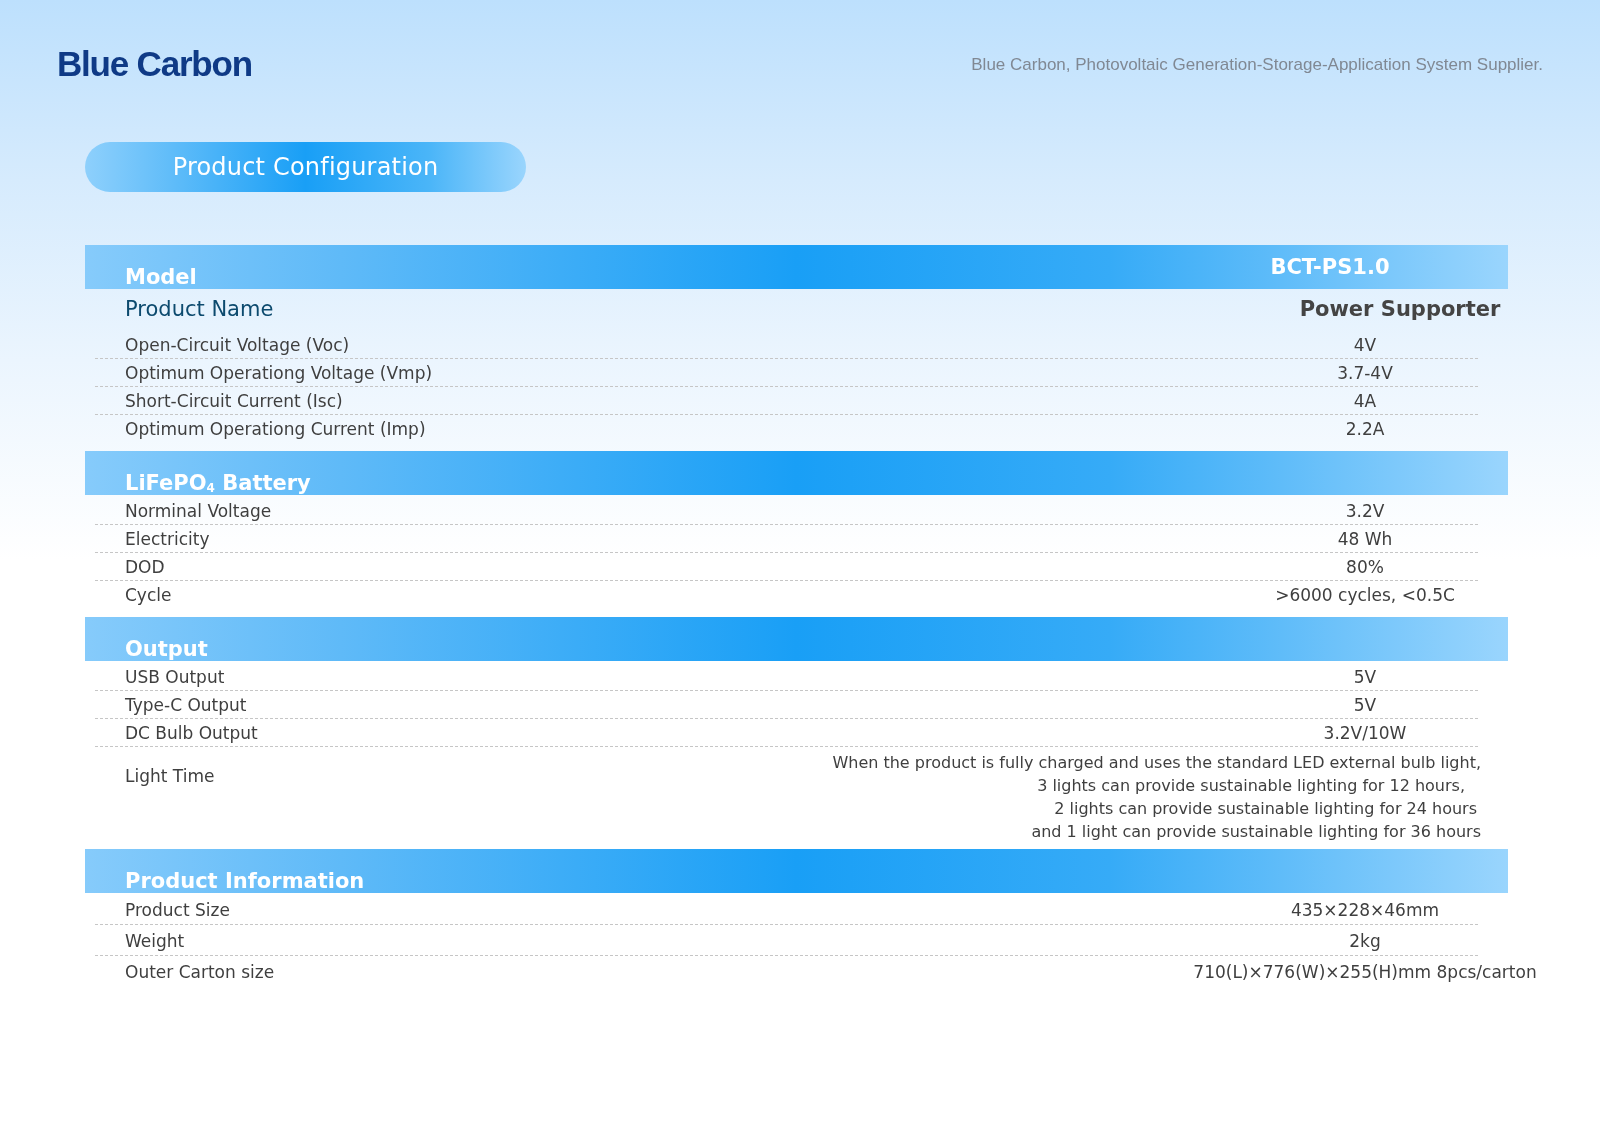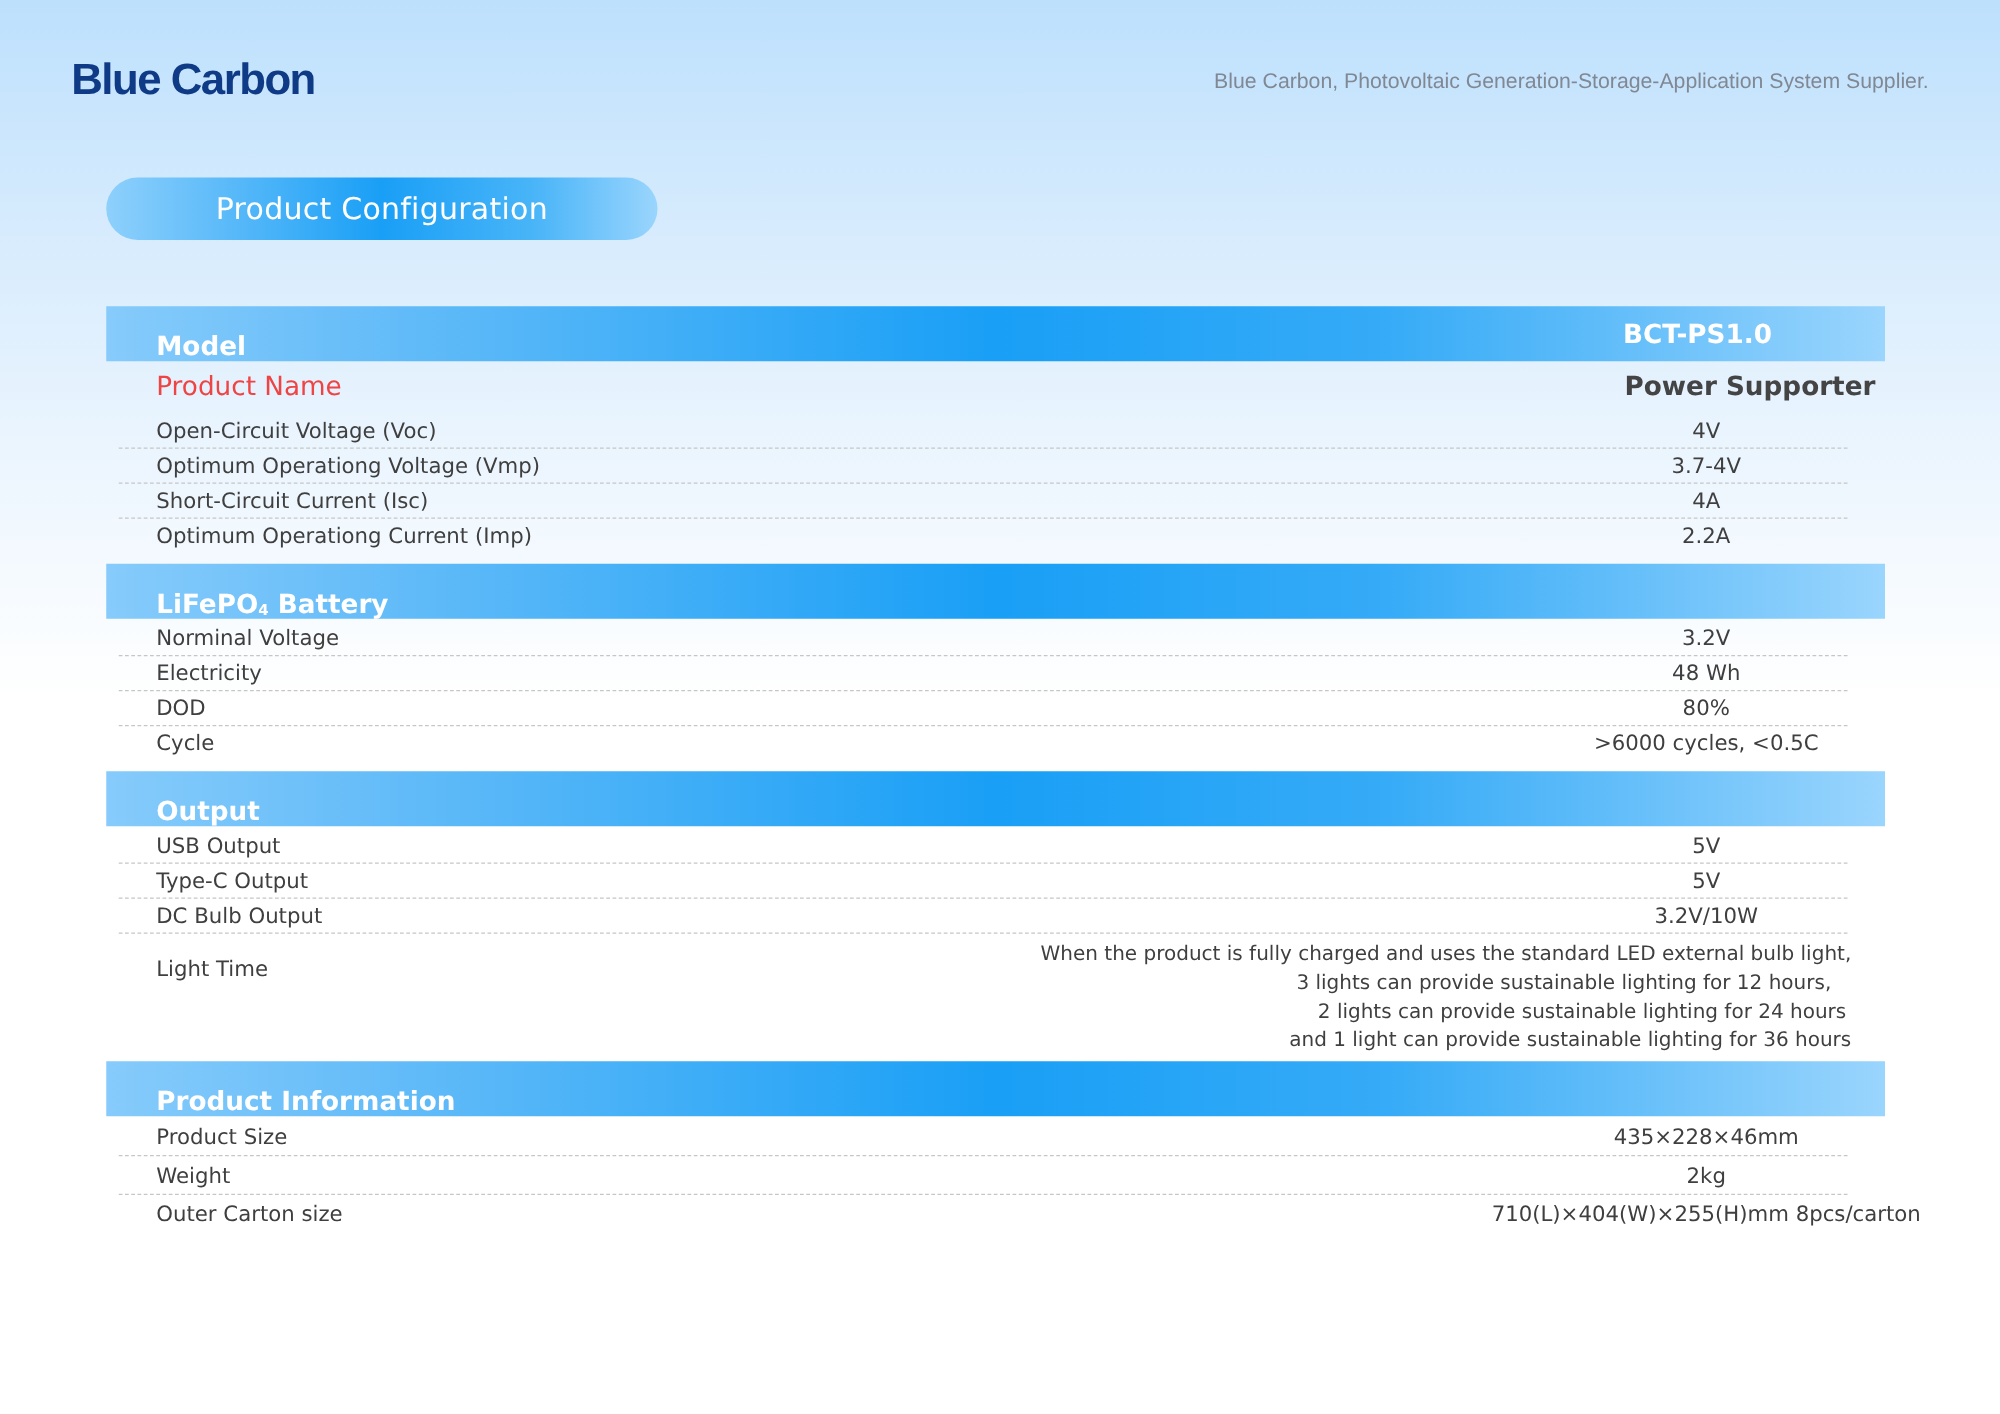--- a/index.html
+++ b/index.html
@@ -30,25 +30,25 @@
     color: #ffffff; font-size: 24px; letter-spacing: 0.2px;
   }
   .table { position: absolute; left: 85px; top: 245px; width: 1423px; }
   .sec {
     height: 44px; display: flex; align-items: center; position: relative;
     background: linear-gradient(90deg, #86cbfb 0%, #5fbaf8 18%, #199ff6 50%, #36abf7 72%, #5fbcf9 84%, #9ad5fd 100%);
     color: #ffffff; font-weight: 700;
   }
   .sec .lbl { position: absolute; left: 40px; font-size: 21px; margin-top: 20px; }
   .sec .lbl sub { font-size: 12px; vertical-align: -2px; }
-  .sec .val { position: absolute; left: 1148px; width: 250px; text-align: center; font-size: 21px; }
+  .sec .val { position: absolute; left: 1120px; width: 250px; text-align: center; font-size: 21px; }
   .plain {
     height: 40px; display: flex; align-items: center; position: relative;
   }
-  .plain .lbl { position: absolute; left: 40px; font-size: 21px; color: #ef4444; }
+  .plain .lbl { position: absolute; left: 40px; font-size: 21px; color: #0c4a6e; }
   .plain .val { position: absolute; left: 1190px; width: 250px; text-align: center; font-size: 21px; font-weight: 700; color: #444; }
   .rows { padding-top: 2px; padding-bottom: 8px; }
   .row {
     height: 28px; position: relative; display: flex; align-items: center;
     font-family: "DejaVu Sans", sans-serif; font-size: 17px; color: #3f3f3f;
   }
   .row .lbl { position: absolute; left: 40px; }
   .row .val { position: absolute; left: 1140px; width: 360px; margin-left: -40px; text-align: center; }
   .row.dash::after {
     content: ""; position: absolute; left: 10px; right: 30px; bottom: 0;
@@ -158,17 +158,17 @@
     <div class="row dash tall" style="height:30px">
       <span class="lbl">Product Size</span>
       <span class="val">435×228×46mm</span>
     </div>
     <div class="row dash tall">
       <span class="lbl">Weight</span>
       <span class="val">2kg</span>
     </div>
     <div class="row tall">
       <span class="lbl">Outer Carton size</span>
-      <span class="val">710(L)×404(W)×255(H)mm  8pcs/carton</span>
+      <span class="val">710(L)×776(W)×255(H)mm  8pcs/carton</span>
     </div>
   </div>
 
 </div>
 
 </body></html>

